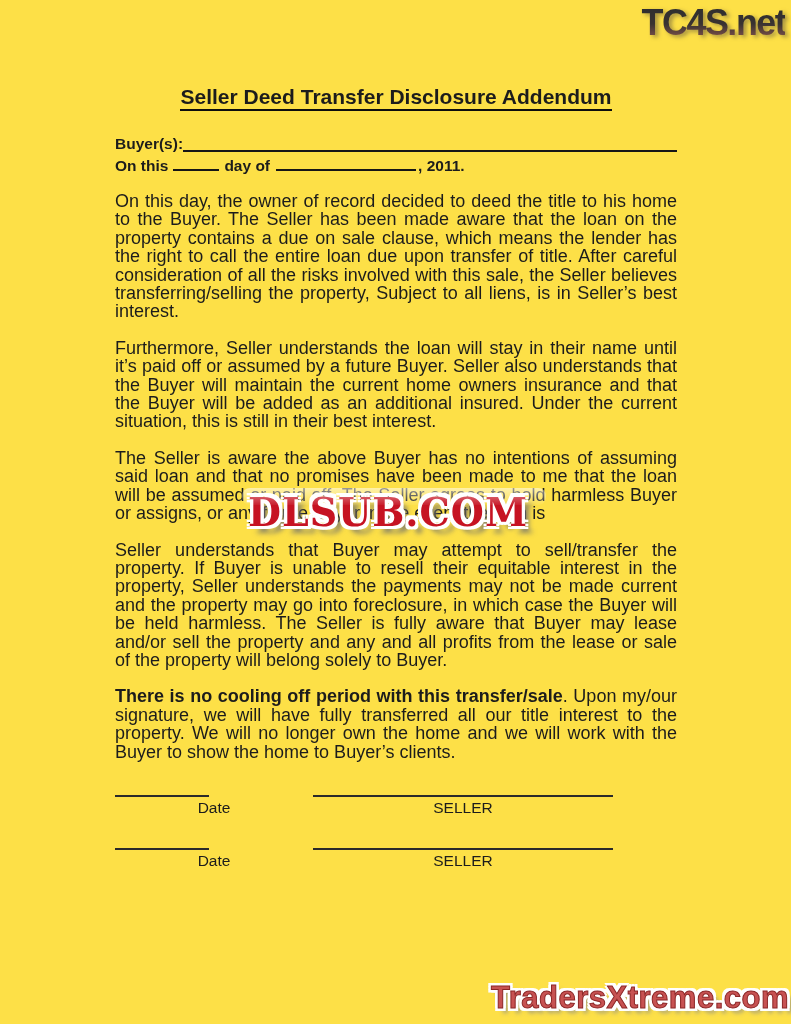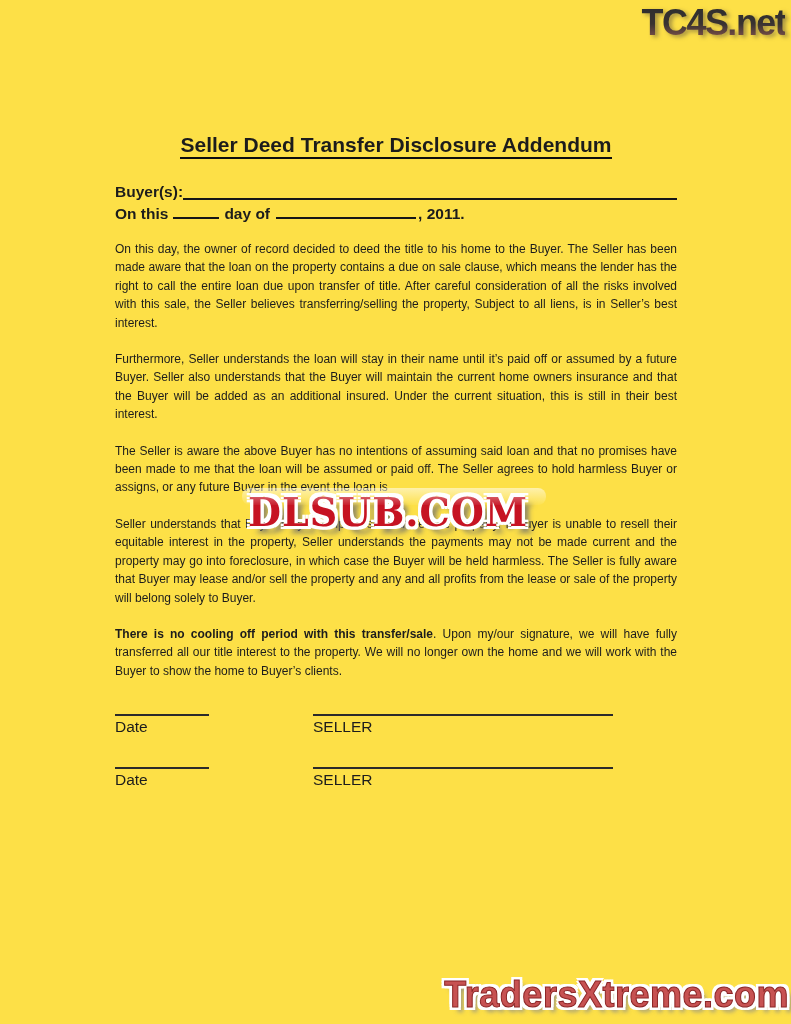--- a/index.html
+++ b/index.html
@@ -15,38 +15,38 @@
   .top-logo{
     position:absolute;top:2px;right:6px;
     font-size:37px;font-weight:bold;letter-spacing:-1.5px;
     background:linear-gradient(180deg,#2e2e2e 8%,#383231 52%,#6e4a43 78%,#a87d71 96%);
     -webkit-background-clip:text;background-clip:text;
     color:transparent;-webkit-text-fill-color:transparent;
     filter:drop-shadow(3px 2px 2px rgba(70,60,58,0.5));
     transform:scaleX(0.97);transform-origin:right;
   }
   
-  .content{position:absolute;left:115px;top:84px;width:562px;margin-top:48px;}
+  .content{position:absolute;left:115px;top:84px;width:562px;}
   .doc-title{
     text-align:center;font-size:21px;font-weight:bold;
     margin:0 0 24px 0;line-height:26px;
   }
   .doc-title span{border-bottom:2.5px solid #0d0d0d;padding-bottom:1px;}
   .fields{font-weight:bold;font-size:15.5px;}
   .field-row{display:flex;line-height:20.5px;}
   .fill{flex:1 1 auto;border-bottom:2px solid #161616;margin-bottom:3px;}
   .fill.gap{margin-left:5px;}
   .fields{margin-bottom:16px;}
   .date-row{line-height:20.5px;white-space:nowrap;}
   .blank{display:inline-block;border-bottom:2px solid #161616;height:14px;vertical-align:baseline;}
   .blank.short{width:46px;margin:0 5px;}
   .blank.long{width:140px;margin:0 2px 0 6px;}
   
   .body-text p{
-    font-size:12px;line-height:18.4px;text-align:justify;
+    font-size:18px;line-height:18.4px;text-align:justify;
     margin:0 0 18px 0;
   }
   .body-text p.last{margin-bottom:0;}
   
   .watermark{
     position:absolute;left:248px;top:486px;width:292px;height:52px;
     display:flex;align-items:center;justify-content:flex-start;
     pointer-events:none;
   }
   .watermark-text{
@@ -69,25 +69,25 @@
   }
   
   .sig-block{display:flex;font-size:15.5px;}
   .sig-block.first{margin-top:34px;}
   .sig-block.second{margin-top:31px;}
   .sig-date{width:198px;}
   .sig-seller{width:300px;}
   .sig-line{border-top:2px solid #2a2a2a;height:0;}
   .sig-date .sig-line{width:94px;}
   .sig-seller .sig-line{width:300px;}
-  .sig-label{margin-top:2px;line-height:18px;}
+  .sig-label{margin-top:2px;line-height:18px;text-align:center;}
   
   .bottom-logo{
     position:absolute;right:2px;bottom:8px;
-    font-size:36px;font-weight:bold;letter-spacing:0.5px;
+    font-size:31px;font-weight:bold;letter-spacing:0.5px;
     color:#c75252;
     -webkit-text-stroke:1px #8c2626;
     text-shadow:
       -3px -3px 0 #ffffff, 3px -3px 0 #ffffff,
       -3px  3px 0 #ffffff, 3px  3px 0 #ffffff,
       -3px  0   0 #ffffff, 3px  0   0 #ffffff,
        0   -3px 0 #ffffff, 0    3px 0 #ffffff,
        5px  5px 4px rgba(140,140,140,0.85);
     margin-top: 32px;
   }

